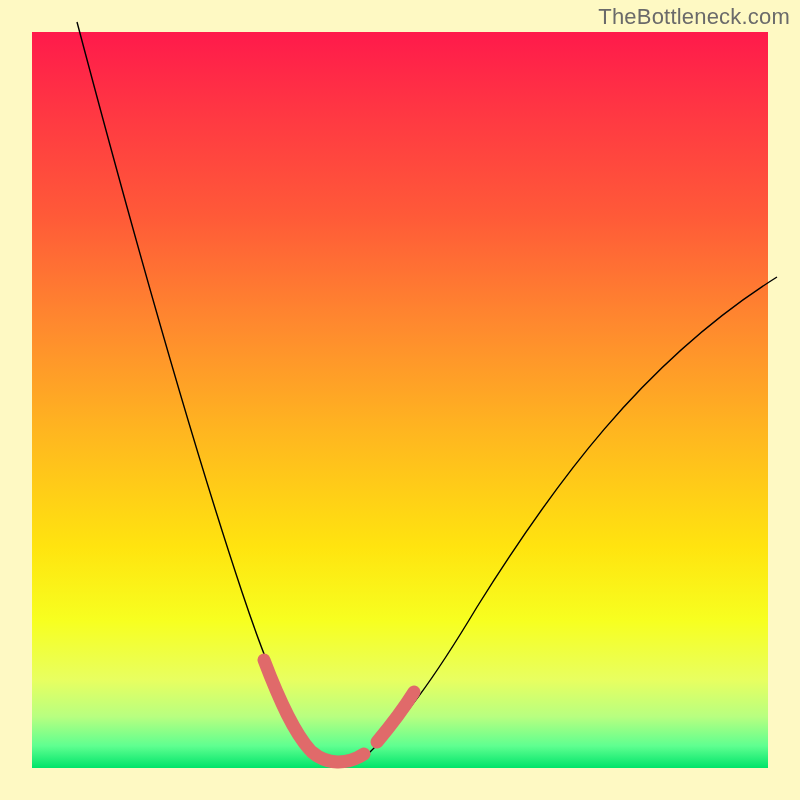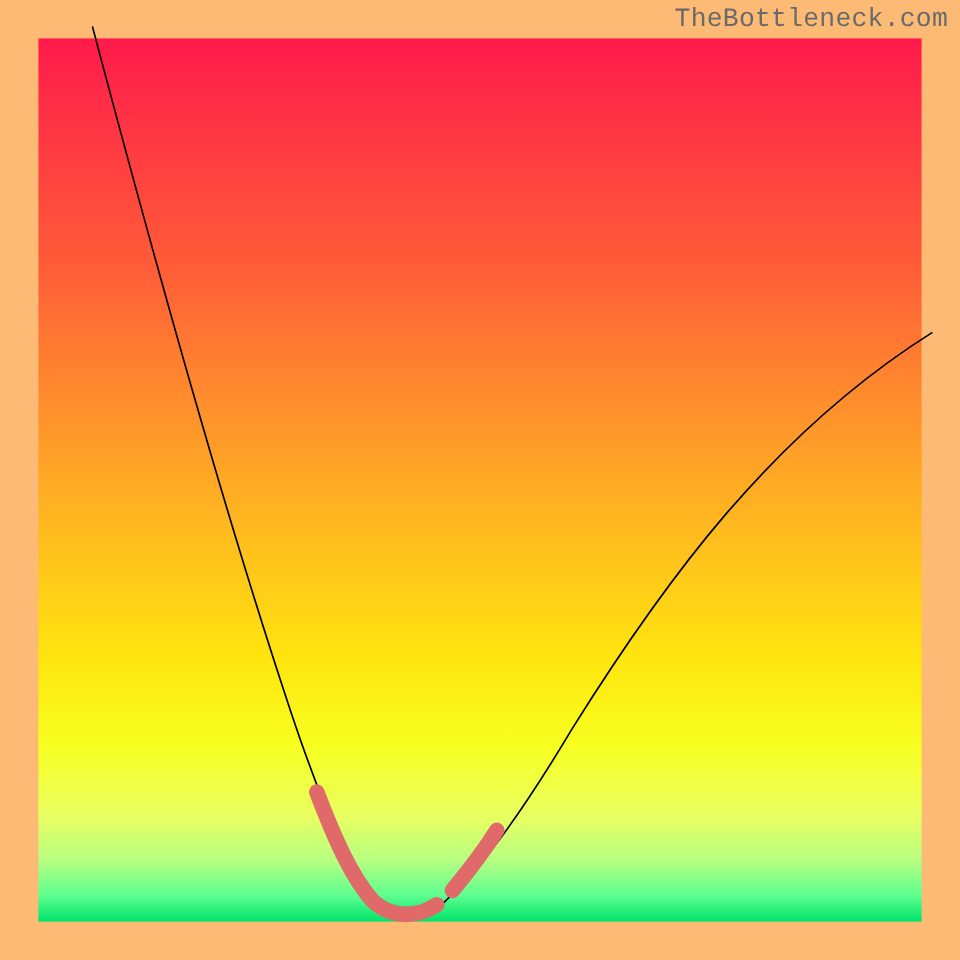--- a/index.html
+++ b/index.html
@@ -8,22 +8,21 @@
     width: 800px;
     height: 800px;
     background: #000;
     overflow: hidden;
     font-family: Arial, Helvetica, sans-serif;
   }
   .frame {
     position: relative;
     width: 800px;
     height: 800px;
-    background: #fdba74;
-    font-family: Liberation Mono, monospace;
+    background: #fef9c3;
   }
   .plot-area {
     position: absolute;
     left: 32px;
     top: 32px;
     width: 736px;
     height: 736px;
     
     background: linear-gradient(to bottom,
       #ff1a4b 0%,

